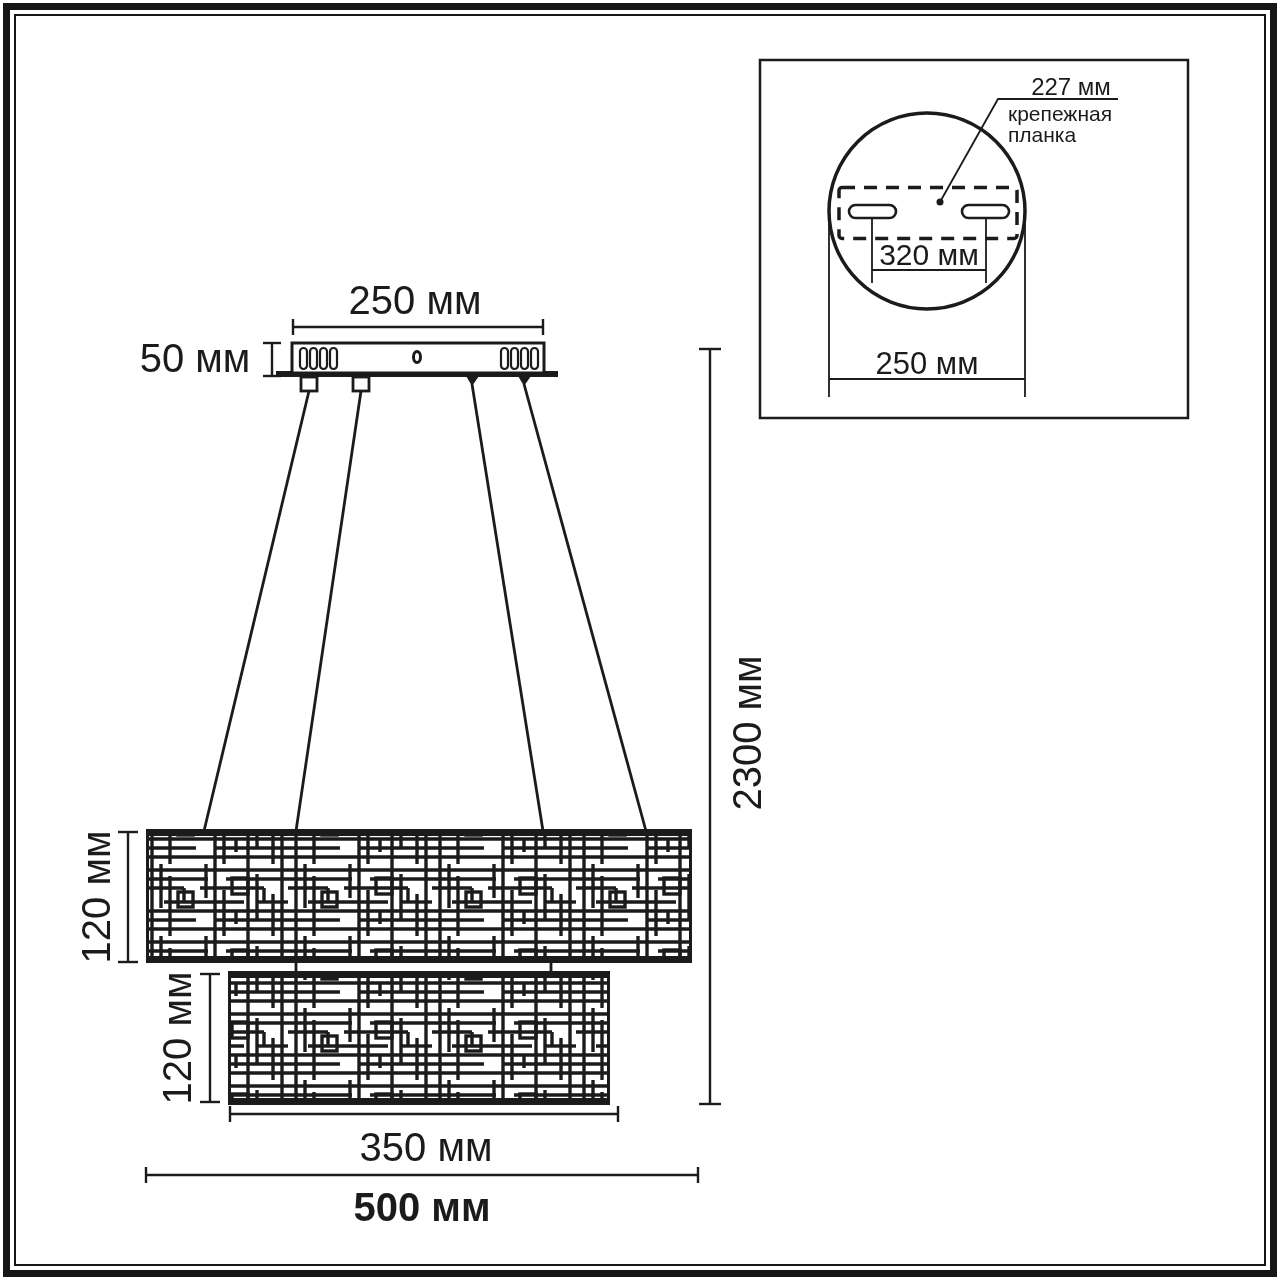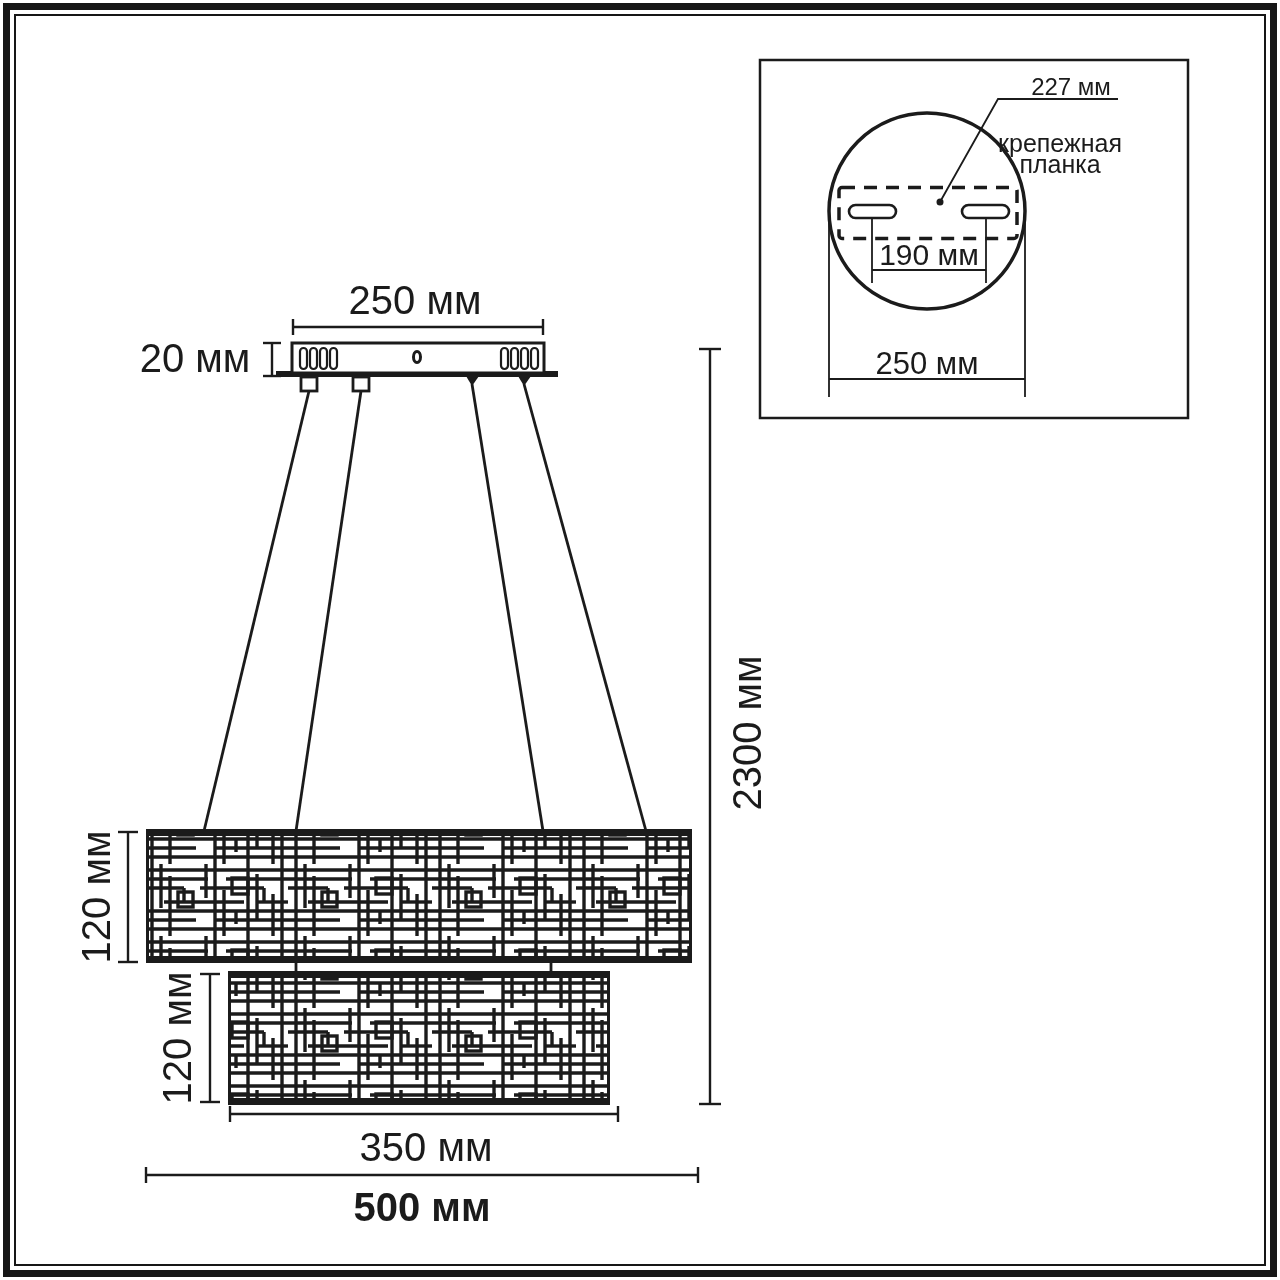--- a/index.html
+++ b/index.html
@@ -10,21 +10,21 @@
   .frame-outer{position:absolute;inset:3px;border:7px solid #161616;pointer-events:none;}
   .frame-inner{position:absolute;inset:14px;border:2px solid #161616;pointer-events:none;}
   #drawing{position:absolute;left:0;top:0;width:1280px;height:1280px;}
   .lbl{position:absolute;white-space:nowrap;color:#1b1b1b;}
   .h{transform:translate(-50%,-50%);}
   .v{transform:translate(-50%,-50%) rotate(-90deg);}
   .f40{font-size:40px;}
   .f31{font-size:31px;}
   .f30{font-size:30px;}
   .f24{font-size:24px;}
-  .f21{font-size:25px;line-height:21px;text-align:center;margin-top:30px;}
+  .f21{font-size:21px;line-height:21px;text-align:left;}
 </style>
 </head>
 <body>
 
 <div id="page">
   <div class="frame-outer"></div>
   <div class="frame-inner"></div>
 
   <svg id="drawing" viewBox="0 0 1280 1280" xmlns="http://www.w3.org/2000/svg">
     <defs>
@@ -158,27 +158,27 @@
       </g>
       <g stroke="#1b1b1b" stroke-width="1.8">
         <line x1="829" y1="215" x2="829" y2="397"></line>
         <line x1="1025" y1="215" x2="1025" y2="397"></line>
         <line x1="829" y1="379" x2="1025" y2="379"></line>
       </g>
     </g>
   </svg>
 
   <div class="lbl h f40" style="left:415px;top:300px;">250 мм</div>
-  <div class="lbl h f40" style="left:195px;top:358px;">20 мм</div>
+  <div class="lbl h f40" style="left:195px;top:358px;">50 мм</div>
   <div class="lbl v f40" style="left:747px;top:733px;">2300 мм</div>
   <div class="lbl v f40" style="left:96px;top:897px;">120 мм</div>
   <div class="lbl v f40" style="left:177px;top:1038px;">120 мм</div>
   <div class="lbl h f40" style="left:426px;top:1147px;text-align:right;">350 мм</div>
   <div class="lbl h f40" style="left:422px;top:1207px;font-weight:bold;">500 мм</div>
 
   <div class="lbl h f24" style="left:1071px;top:87px;">227 мм</div>
   <div class="lbl h f21" style="left:1060px;top:124px;">
     <span style="display:block;">крепежная</span>
     <span style="display:block;">планка</span>
   </div>
-  <div class="lbl h f30" style="left:929px;top:255px;">190 мм</div>
+  <div class="lbl h f30" style="left:929px;top:255px;">320 мм</div>
   <div class="lbl h f31" style="left:927px;top:364px;">250 мм</div>
 </div>
 
 </body></html>

